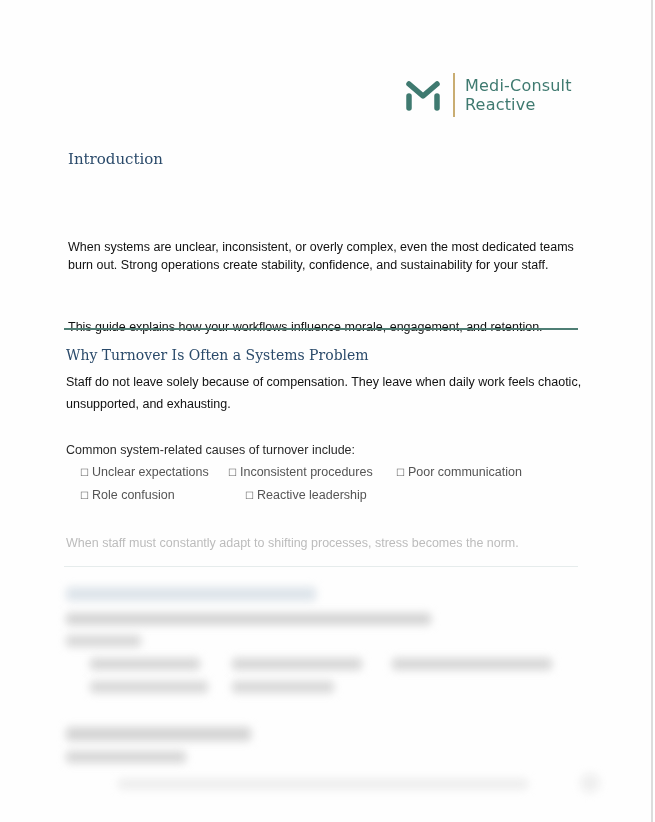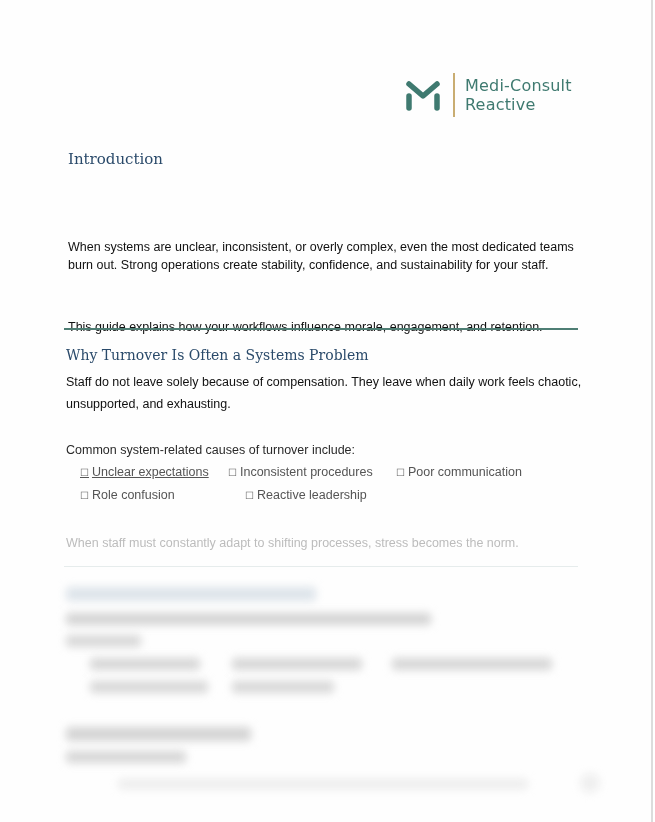--- a/index.html
+++ b/index.html
@@ -74,21 +74,21 @@
   <div class="p p3">This guide explains how your workflows influence morale, engagement, and retention.</div>
 
   <div class="rule"></div>
 
   <div class="h-why">Why Turnover Is Often a Systems Problem</div>
   <div class="p-why">Staff do not leave solely because of compensation. They leave when daily work feels chaotic, unsupported, and exhausting.</div>
 
   <div class="causes-intro">Common system-related causes of turnover include:</div>
 
   <div class="causes">
-    <div class="cause" style="left:0; top:0;text-decoration:underline;">
+    <div class="cause" style="left:0; top:0;">
       <span class="box">☐</span><span>Unclear expectations</span>
     </div>
     <div class="cause" style="left:148px; top:0;">
       <span class="box">☐</span><span>Inconsistent procedures</span>
     </div>
     <div class="cause" style="left:316px; top:0;">
       <span class="box">☐</span><span>Poor communication</span>
     </div>
     <div class="cause" style="left:0; top:23px;">
       <span class="box">☐</span><span>Role confusion</span>

